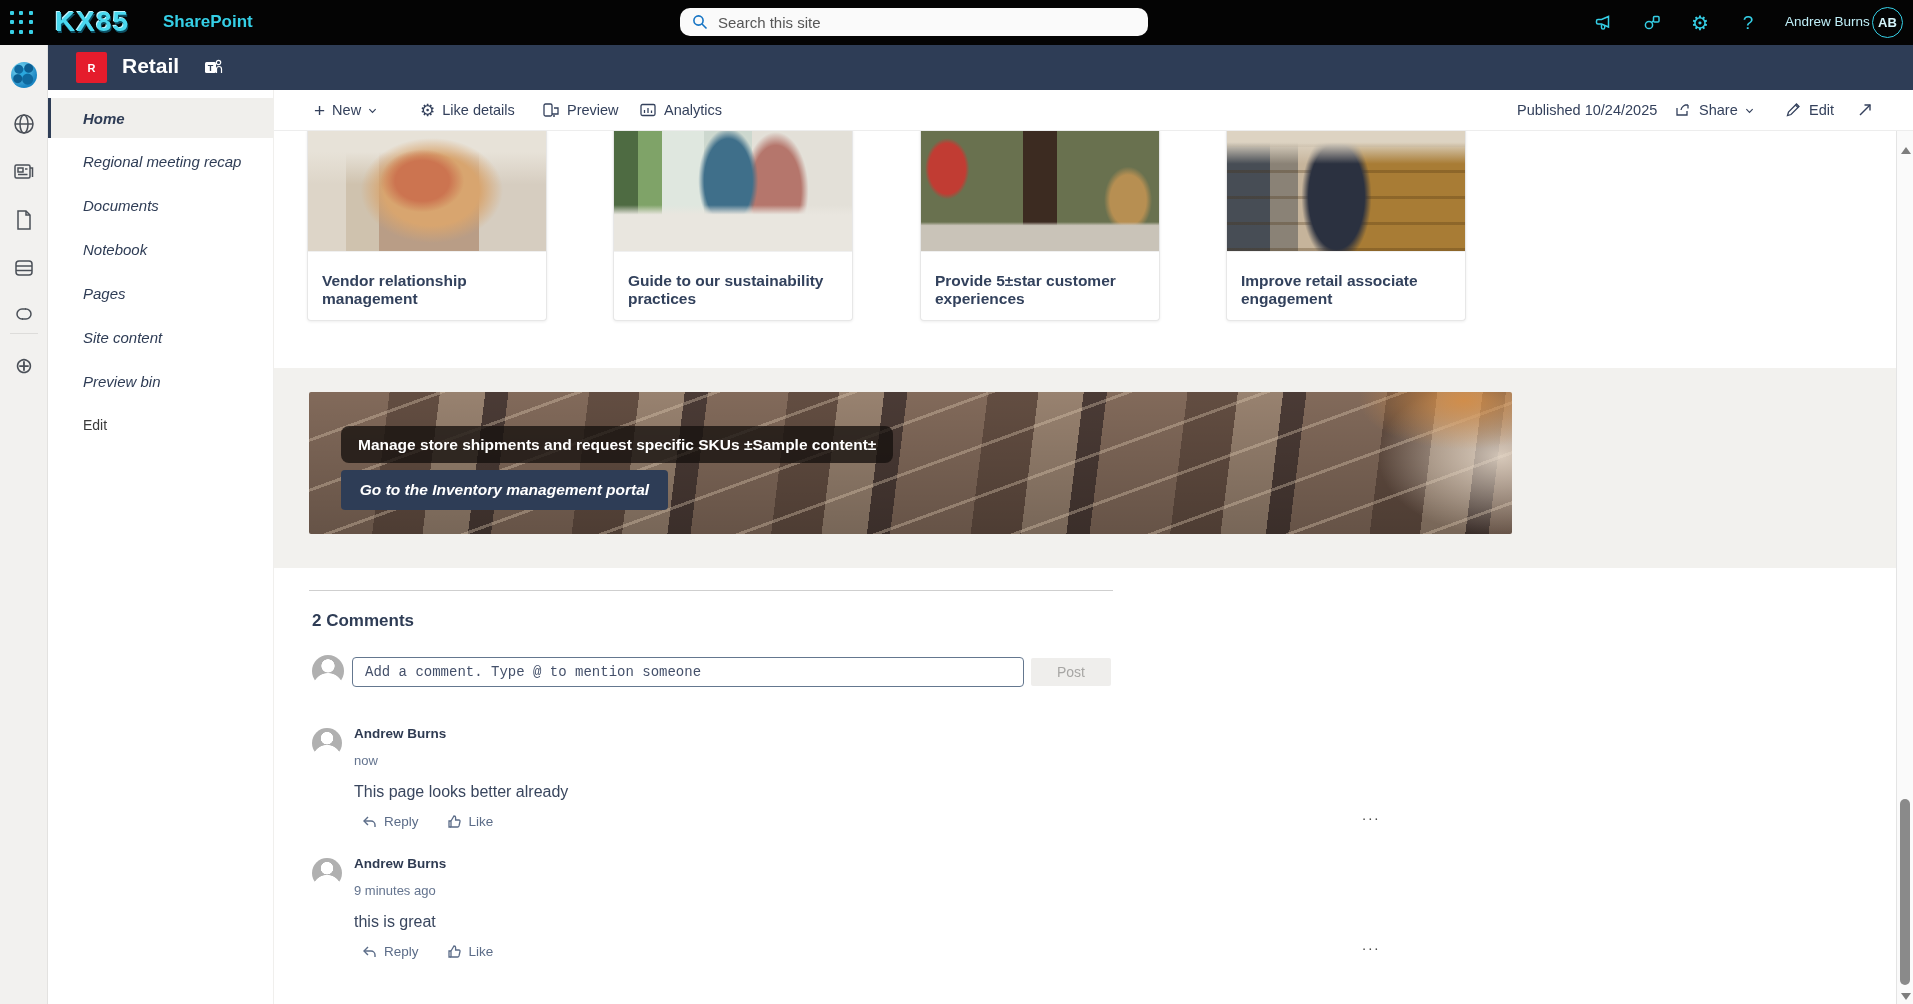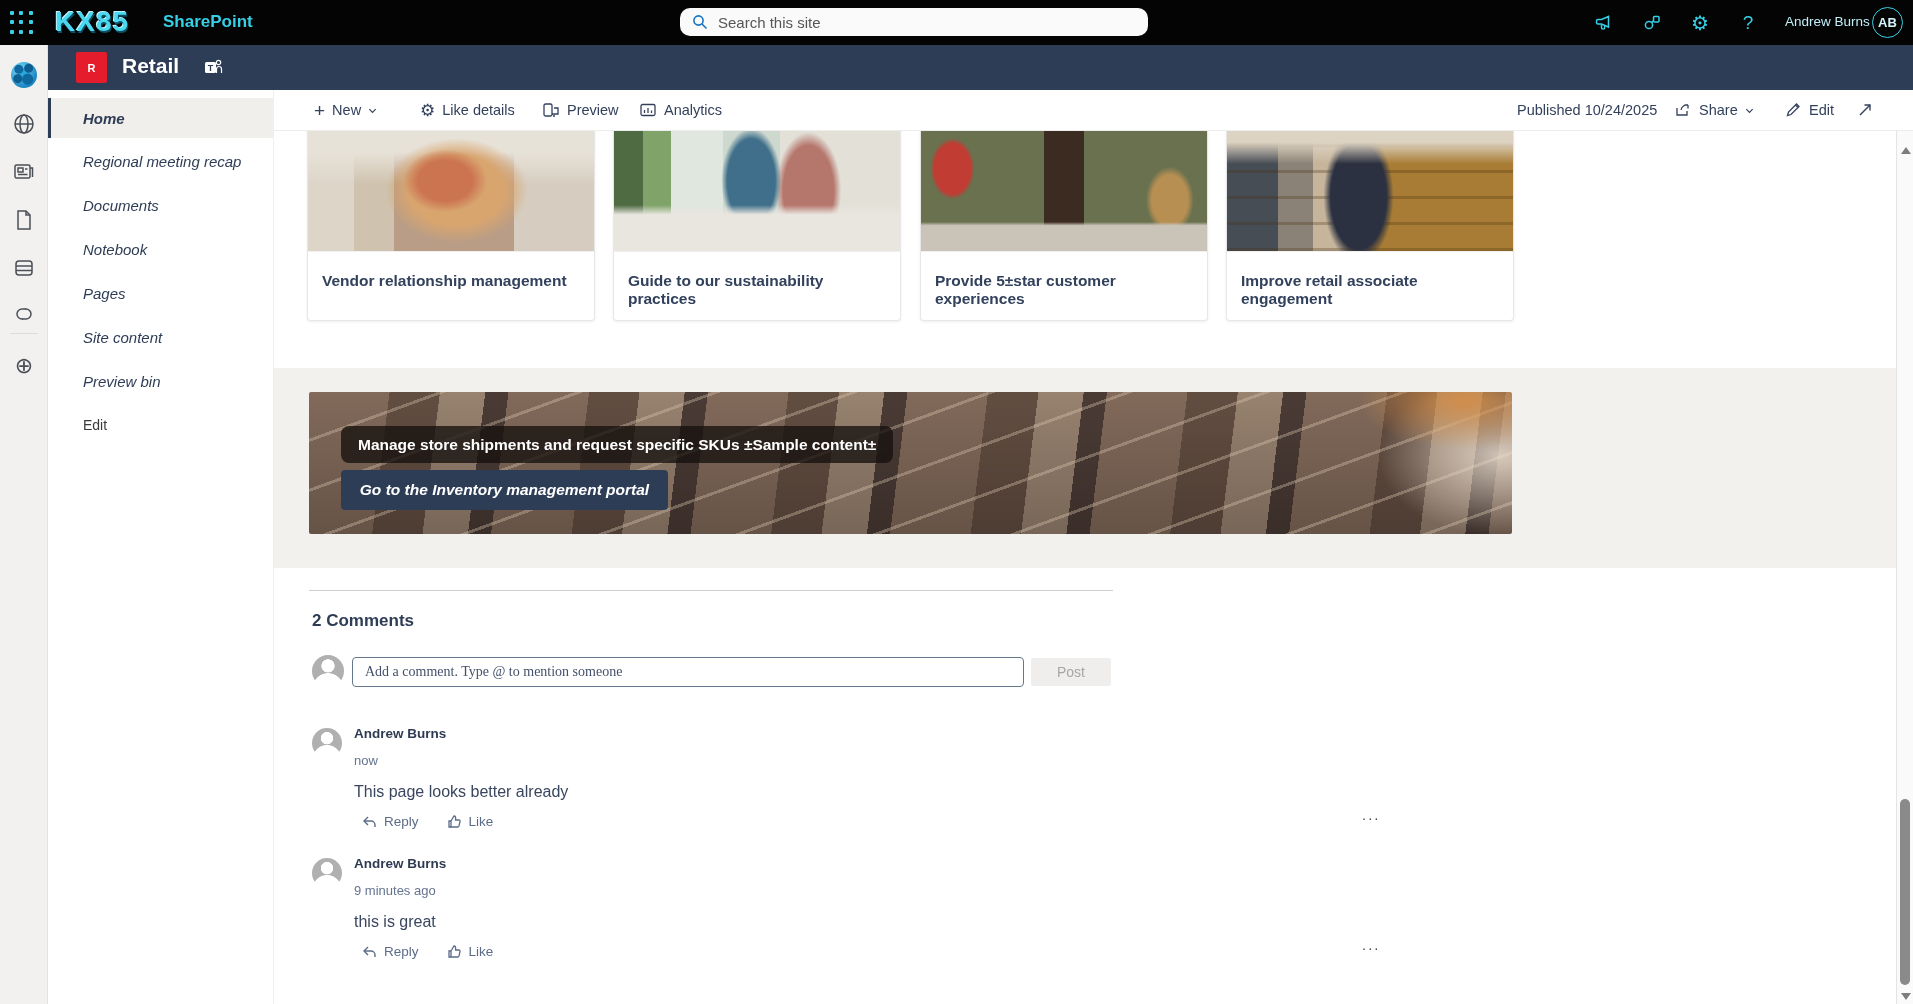--- a/index.html
+++ b/index.html
@@ -68,21 +68,21 @@
   .tb-btn { position:absolute; top:0; height:40px; display:flex; align-items:center; gap:7px;
             color:#34415c; font-size:14.5px; cursor:pointer; white-space:nowrap; }
   .tb-plus { font-size:19px; font-weight:normal; line-height:19px; }
   .tb-gear { font-size:17px; line-height:17px; }
   .chev { display:inline-block; width:9px; height:9px; }
 
   
   .canvas { position:absolute; left:274px; top:131px; width:1622px; height:873px; background:#fff; overflow:hidden; }
 
   
-  .card { position:absolute; top:-1px; width:288px; height:191px; background:#fff;
+  .card { position:absolute; top:-1px; width:240px; height:191px; background:#fff;
           border:1px solid #e7e7e7; border-top:none; border-radius:0 0 4px 4px;
           box-shadow:0 1px 3px rgba(0,0,0,.07); cursor:pointer; }
   .card-img { width:100%; height:122px; border-bottom:1px solid #f0f0f0; }
   .card-title { padding:20px 14px 0 14px; font-size:15.5px; font-weight:bold; color:#32415c; }
   .img1 { background:
       radial-gradient(60px 45px at 48% 42%, #cc7450 0 45%, transparent 70%),
       radial-gradient(95px 70px at 52% 50%, #d8a56f 0 50%, transparent 75%),
       linear-gradient(180deg, #e7e2d8 0 18%, transparent 45%),
       linear-gradient(90deg, #ddd5c8 0 16%, #cfc2ae 16% 30%, #b99d86 30% 72%, #d6cdc0 72% 100%); }
   .img2 { background:
@@ -122,21 +122,21 @@
   .divider { position:absolute; left:35px; top:459px; width:804px; height:1px; background:#cfcfcf; }
   .cm-head { position:absolute; left:38px; top:480px; font-size:17px; font-weight:bold; color:#2e3c55; }
   .avatar { width:32px; height:32px; border-radius:50%;
             background:
               radial-gradient(circle at 50% 34%, #fff 0 24%, transparent 26%),
               radial-gradient(circle at 50% 104%, #fff 0 40%, transparent 42%),
               #b0b0b0; }
   .cm-input-row { position:absolute; left:38px; top:524px; width:1076px; height:32px; }
   .cm-input { position:absolute; left:40px; top:2px; width:672px; height:30px; border:1px solid #64778f;
               border-radius:4px; font-size:14px; color:#333; padding:0 12px; outline:none;
-              font-family:Liberation Serif, serif; }
+              font-family:Liberation Mono, monospace; }
   .cm-input::placeholder { color:#44506a; }
   .post-btn { position:absolute; left:719px; top:3px; width:80px; height:28px; background:#efeeec;
               border:none; border-radius:2px; color:#a7a6a4; font-size:14px;
               font-family:"Liberation Sans",sans-serif; }
   .comment { position:absolute; left:38px; width:1076px; }
   .cm-avatar { position:absolute; left:0; top:2px; width:30px; height:30px; }
   .cm-name { position:absolute; left:42px; top:0; font-size:13.5px; font-weight:bold; color:#2f3b52; cursor:pointer; }
   .cm-time { position:absolute; left:42px; top:27px; font-size:13px; color:#64748f; }
   .cm-body { position:absolute; left:42px; top:57px; font-size:16px; color:#39465e; }
   .cm-actions { position:absolute; left:50px; top:88px; display:flex; align-items:center; gap:28px;

